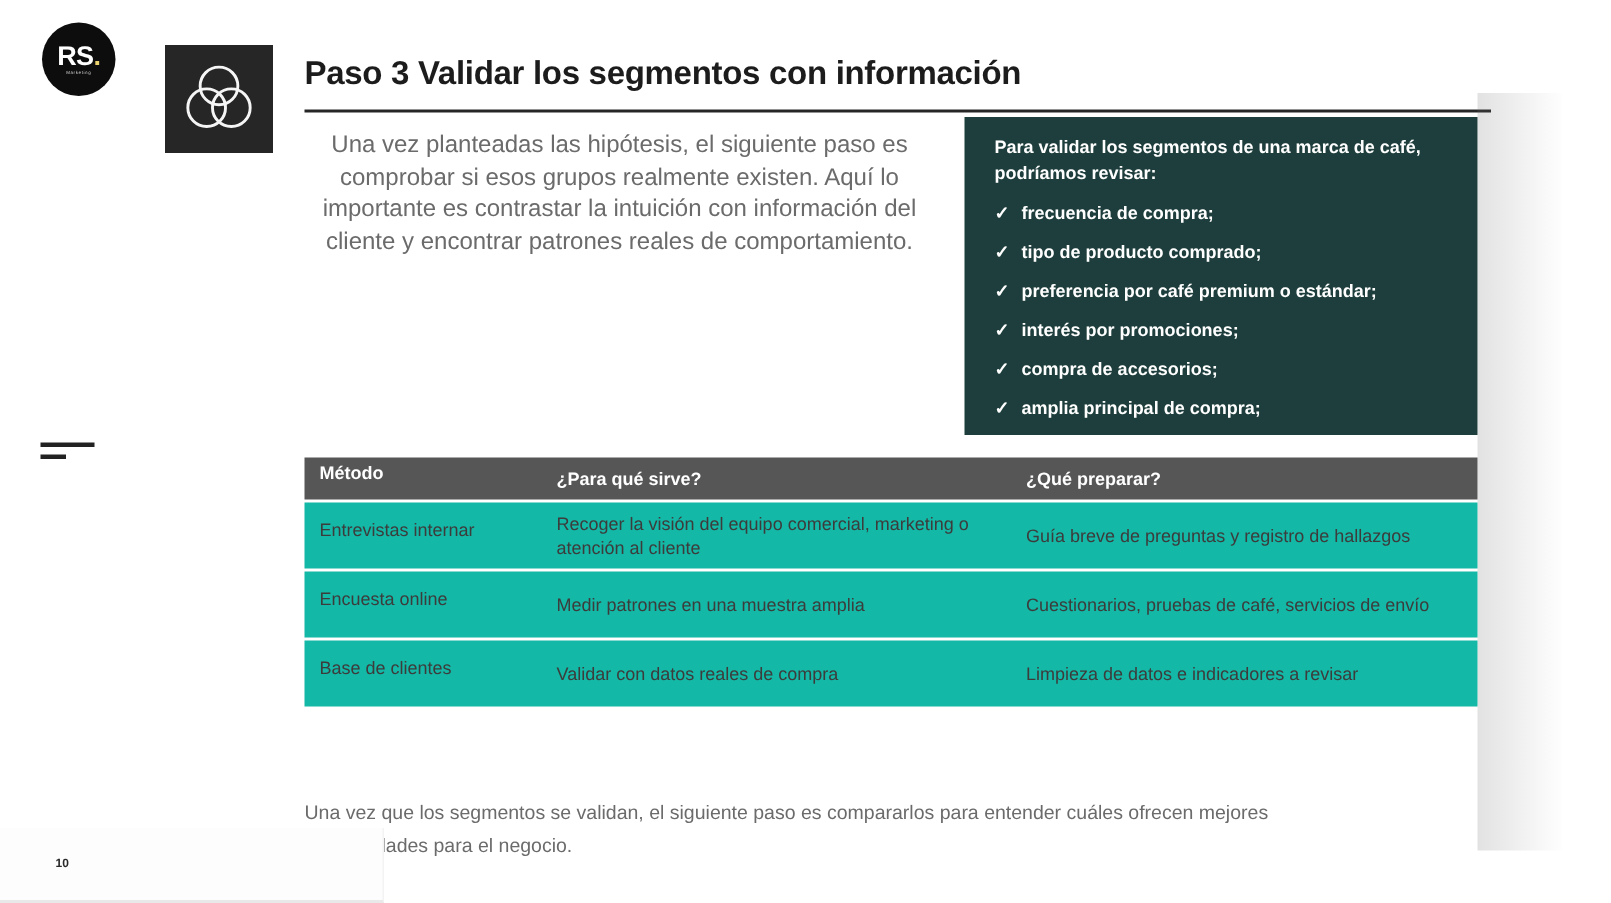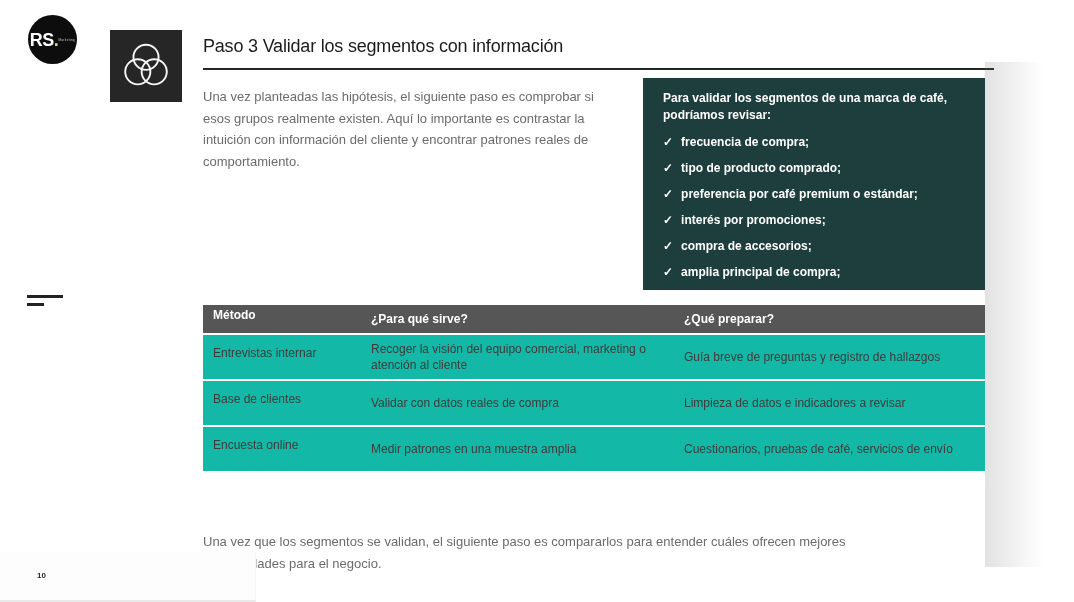--- a/index.html
+++ b/index.html
@@ -10,39 +10,39 @@
     position:relative;
     overflow:hidden;
     color:#333;
   }
 
   
   .logo {
     position:absolute; left:28px; top:15px;
     width:49px; height:49px; border-radius:50%;
     background:#0d0d0d;
-    display:flex; flex-direction:row; align-items:center; justify-content:center;
+    display:flex; flex-direction:column; align-items:center; justify-content:center;
   }
   .logo-main { color:#ffffff; font-weight:bold; font-size:18px; letter-spacing:-0.5px; line-height:16px; }
   .logo-dot { color:#ecd26e; }
   .logo-sub { color:#cccccc; font-size:3px; letter-spacing:0.4px; margin-top:1px; }
 
   
   .venn-tile {
     position:absolute; left:110px; top:30px;
     width:72px; height:72px; background:#262626;
     display:flex; align-items:center; justify-content:center;
   }
 
   
   .title-wrap { position:absolute; left:203px; top:36px; width:791px; }
-  .page-title { font-size:18px; font-weight:normal; color:#1c1c1c; letter-spacing:-0.2px; }
+  .page-title { font-size:22px; font-weight:bold; color:#1c1c1c; letter-spacing:-0.2px; }
   .title-rule { margin-top:11px; border-bottom:2px solid #262626; width:100%; }
 
-  .intro { position:absolute; left:203px; top:86px; width:420px; color:#6b6b6b; font-size:13px; line-height:21.5px; }
+  .intro { position:absolute; left:203px; top:86px; width:420px; color:#6b6b6b; font-size:16px; line-height:21.5px;text-align:center; }
   .intro p + p { margin-top:14px; }
 
   
   .callout {
     position:absolute; left:643px; top:78px; width:342px; height:212px;
     background:#1d3e3c; color:#ffffff; padding:12px 36px 12px 20px;
   }
   .callout-title { font-size:12px; font-weight:bold; line-height:17px; margin-bottom:10px; }
   .callout-item { display:flex; align-items:baseline; margin-top:10px; font-size:12px; font-weight:600; line-height:16px; }
   .check { margin-right:8px; font-size:12px; font-weight:bold; }
@@ -140,28 +140,28 @@
     <div class="c2">¿Para qué sirve?</div>
     <div class="c3">¿Qué preparar?</div>
   </div>
 
   <div class="t-row">
     <div class="c1 cell-text">Entrevistas internar</div>
     <div class="c2 cell-text">Recoger la visión del equipo comercial, marketing o atención al cliente</div>
     <div class="c3 cell-text">Guía breve de preguntas y registro de hallazgos</div>
   </div>
   <div class="t-row">
+    <div class="c1 cell-text">Encuesta online</div>
+    <div class="c2 cell-text">Medir patrones en una muestra amplia</div>
+    <div class="c3 cell-text">Cuestionarios, pruebas de café, servicios de envío</div>
+  </div>
+  <div class="t-row">
     <div class="c1 cell-text">Base de clientes</div>
     <div class="c2 cell-text">Validar con datos reales de compra</div>
     <div class="c3 cell-text">Limpieza de datos e indicadores a revisar</div>
-  </div>
-  <div class="t-row">
-    <div class="c1 cell-text">Encuesta online</div>
-    <div class="c2 cell-text">Medir patrones en una muestra amplia</div>
-    <div class="c3 cell-text">Cuestionarios, pruebas de café, servicios de envío</div>
   </div>
 </div>
 
 <div class="footer-note">Una vez que los segmentos se validan, el siguiente paso es compararlos para entender cuáles ofrecen mejores oportunidades para el negocio.</div>
 
 <div class="dash dash-long"></div>
 <div class="dash dash-short"></div>
 
 <div class="corner-sheet"></div>
 <div class="page-number">10</div>

